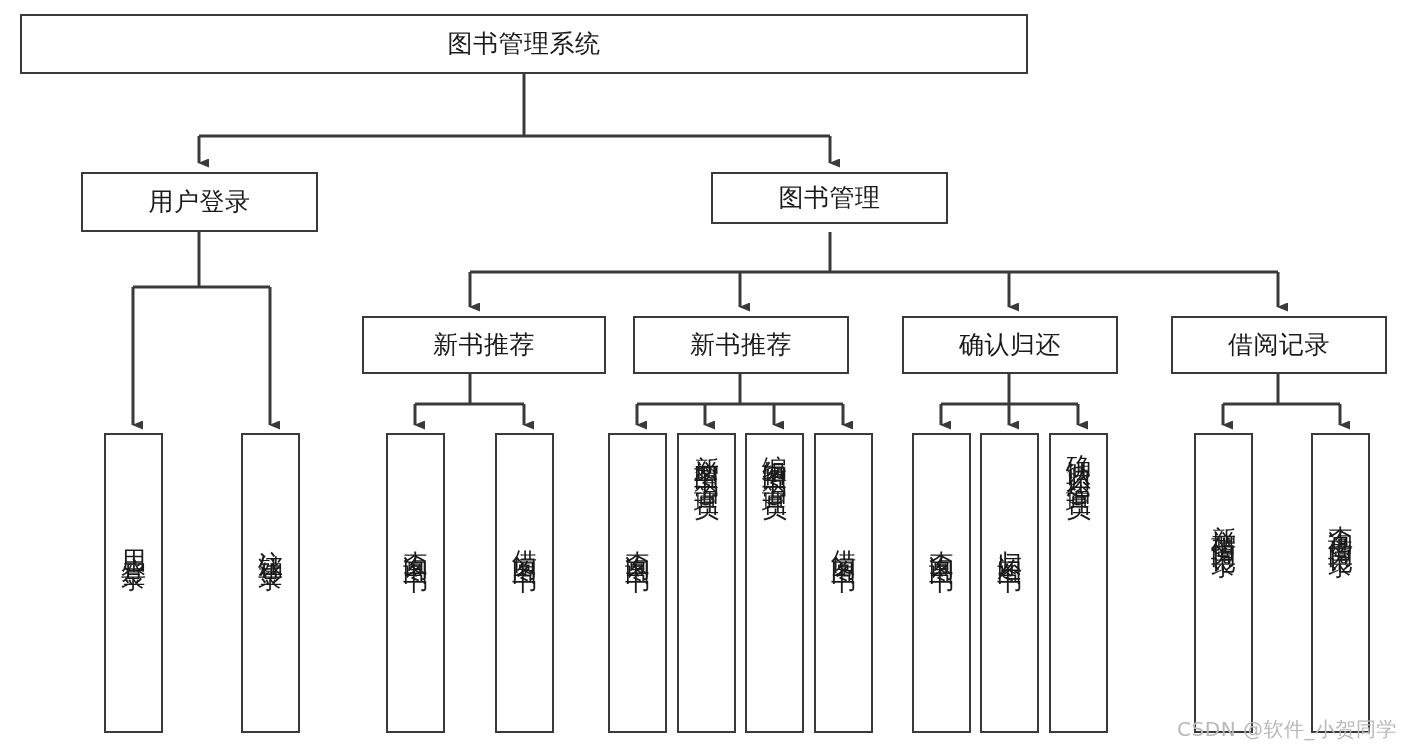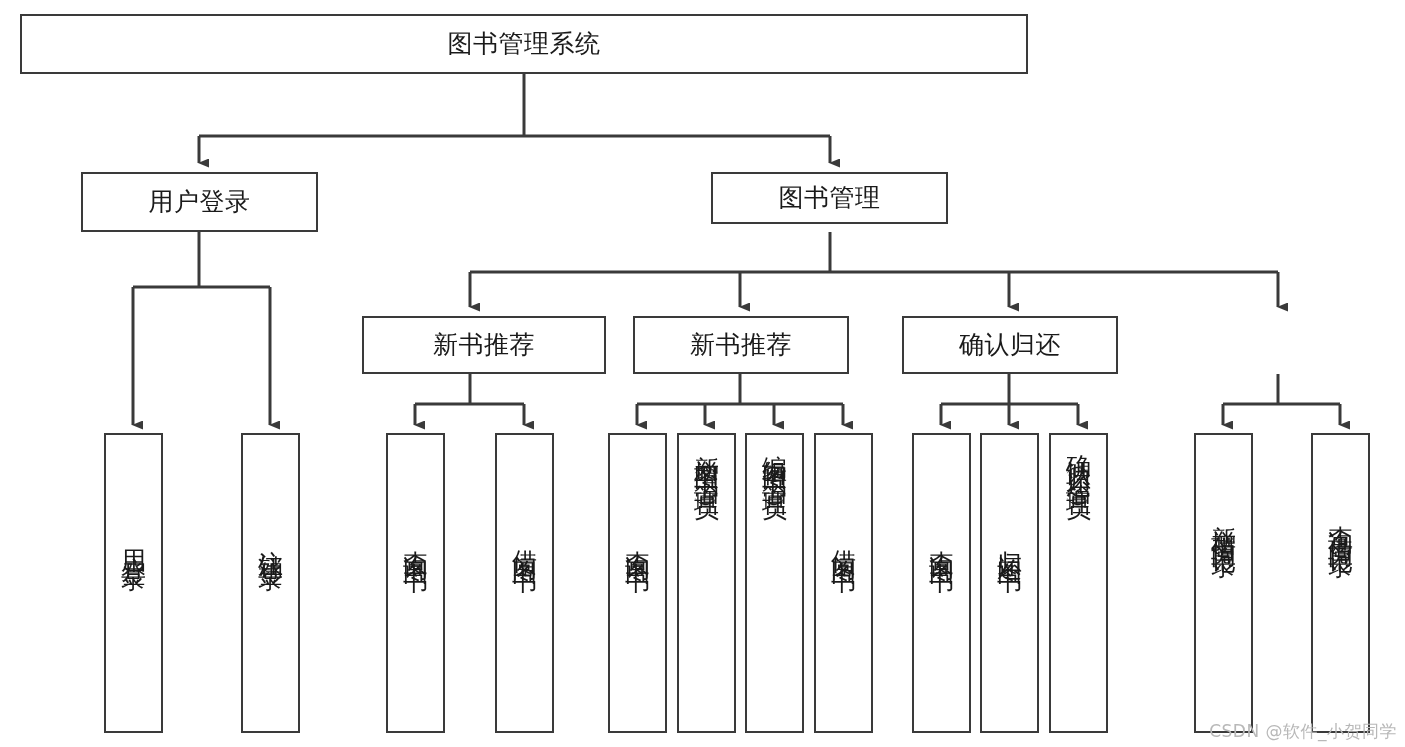--- a/index.html
+++ b/index.html
@@ -67,21 +67,21 @@
   .node.vert.mid .label {
     padding-top: 70px;
   }
   .node.vert.midlow .label {
     padding-top: 95px;
   }
   #watermark {
     position: absolute;
     right: 8px;
     bottom: 4px;
-    font-size: 17px;
+    font-size: 20px;
     color: #b8b8b8;
     white-space: nowrap;
     letter-spacing: 0.5px;
   }
 </style>
 </head>
 <body>
 
 <div id="diagram-root">
 
@@ -148,20 +148,23 @@
 
   <div class="node horiz" style="left:362px; top:316px; width:244px; height:58px;">
     <span class="label">新书推荐</span>
   </div>
   <div class="node horiz" style="left:633px; top:316px; width:216px; height:58px;">
     <span class="label">新书推荐</span>
   </div>
   <div class="node horiz" style="left:902px; top:316px; width:216px; height:58px;">
     <span class="label">确认归还</span>
   </div>
+  <div class="node horiz" style="left:1171px; top:316px; width:216px; height:58px;">
+    <span class="label">借阅记录</span>
+  </div>
 
   <div class="node vert midlow" style="left:104px; top:433px; width:59px; height:300px;">
     <span class="label">用户登录</span>
   </div>
   <div class="node vert midlow" style="left:241px; top:433px; width:59px; height:300px;">
     <span class="label">注销登录</span>
   </div>
 
   <div class="node vert midlow" style="left:386px; top:433px; width:59px; height:300px;">
     <span class="label">查询图书</span>

